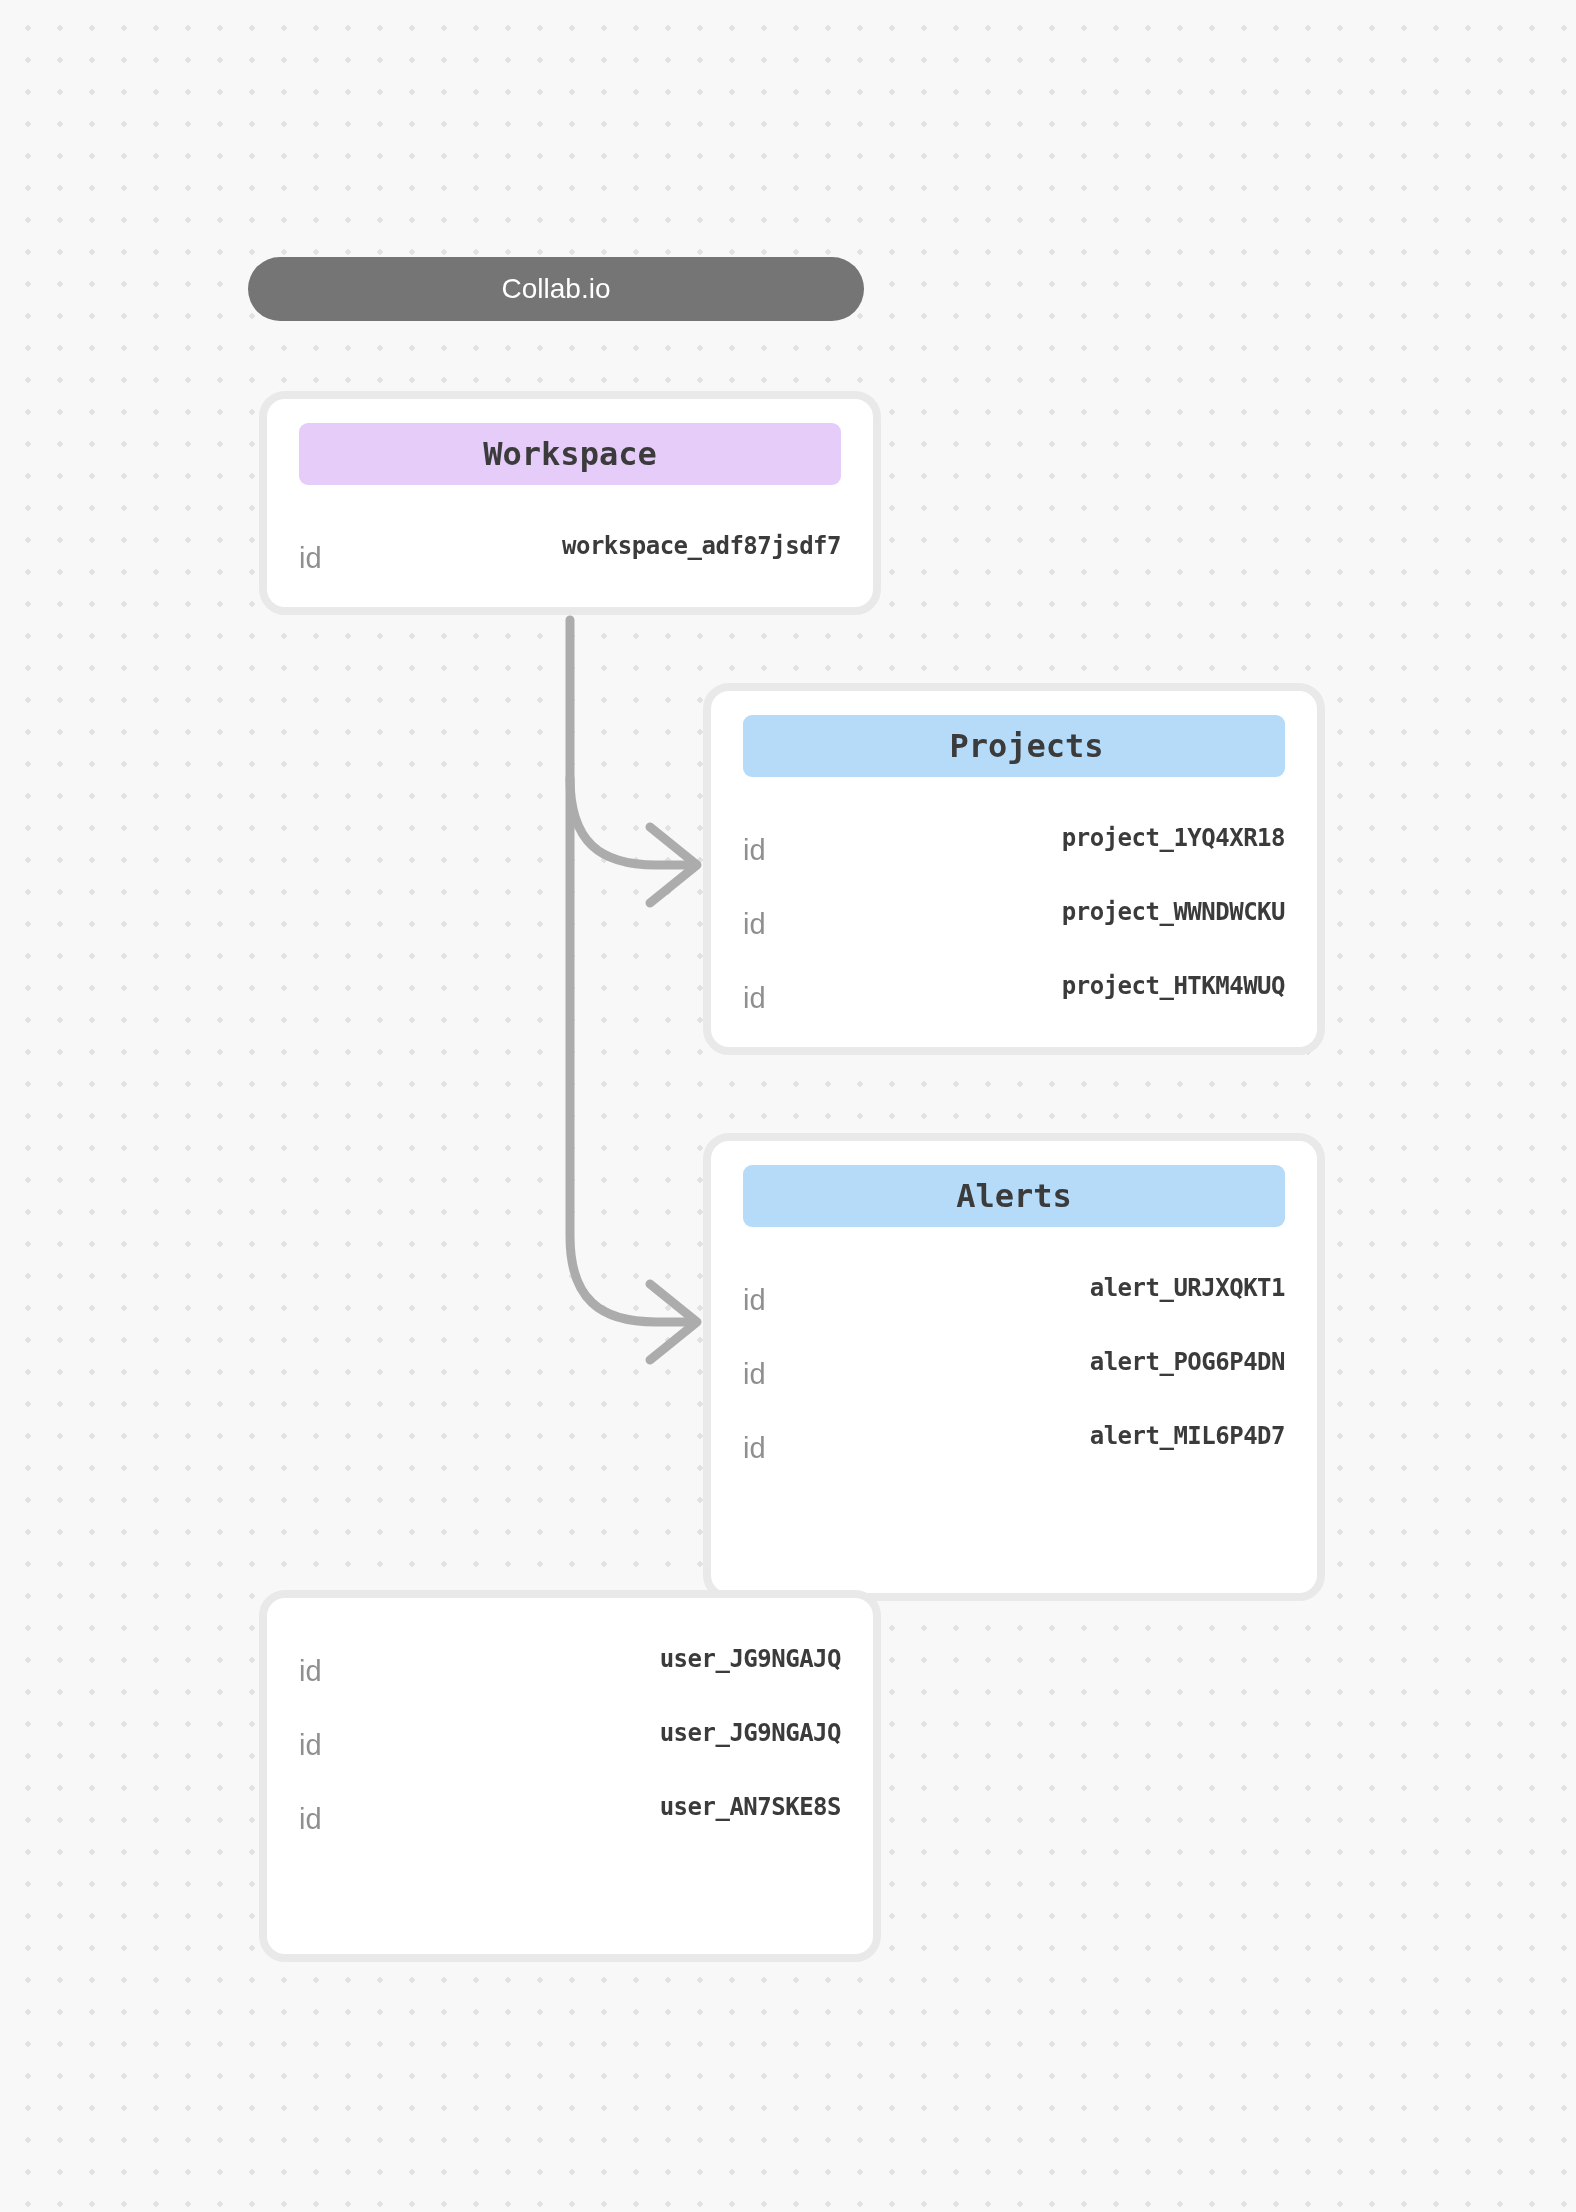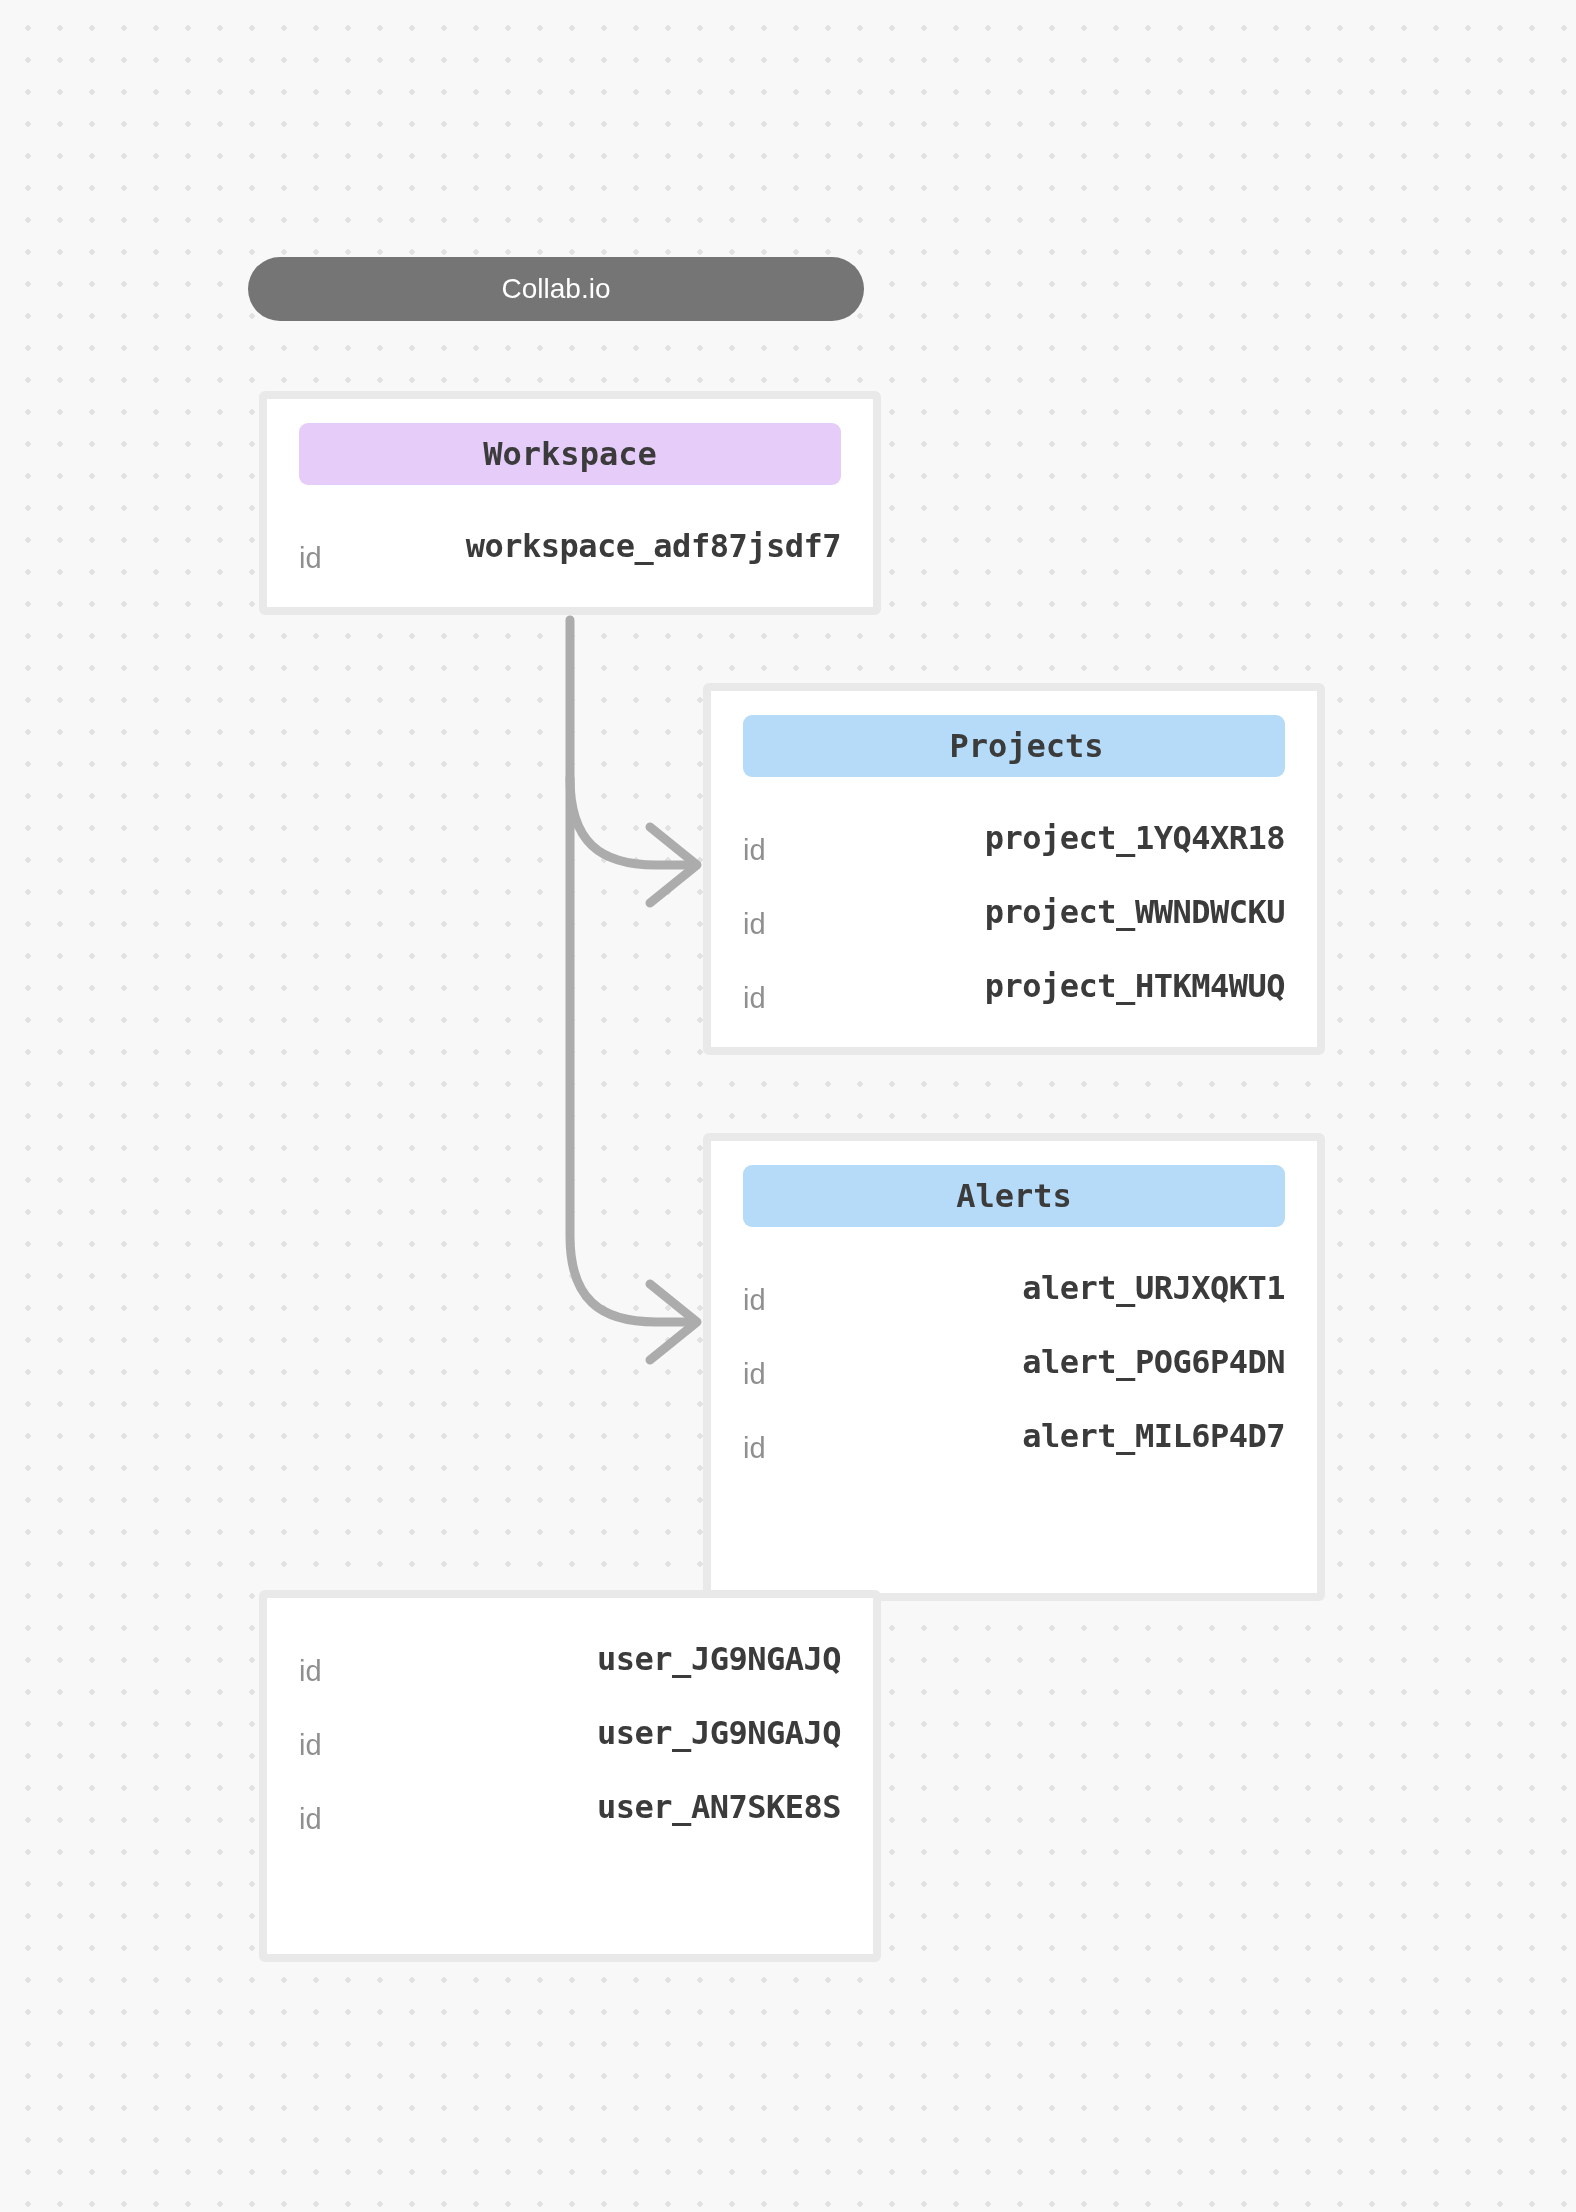--- a/index.html
+++ b/index.html
@@ -37,21 +37,21 @@
     font-size: 28px;
     font-family: "Liberation Sans", sans-serif;
   }
 
   .card {
     position: absolute;
     box-sizing: border-box;
     width: 622px;
     background: #ffffff;
     border: 8px solid #e9e9e9;
-    border-radius: 6px;
+    border-radius: 26px;
     padding: 24px;
   }
   #card-workspace { left: 259px; top: 391px; height: 224px; }
   #card-projects  { left: 703px; top: 683px; height: 372px; }
   #card-alerts    { left: 703px; top: 1133px; height: 468px; }
   #card-users     { left: 259px; top: 1590px; height: 372px; }
 
   .bar {
     height: 62px;
     margin: 0 8px 24px 8px;
@@ -69,21 +69,21 @@
   }
   .lbl {
     font-family: "Liberation Sans", sans-serif;
     font-size: 29px;
     color: #8f8f8f;
     margin-top: 24px;
   }
   .val {
     font-family: "DejaVu Sans Mono", monospace;
     font-weight: bold;
-    font-size: 32px;
+    font-size: 24px;
     color: #3b3b3b;
     letter-spacing: -0.5px;
   }
 </style>
 </head>
 <body>
 
 <div class="canvas">
 
   <svg class="connectors" viewBox="0 0 1576 2212">

